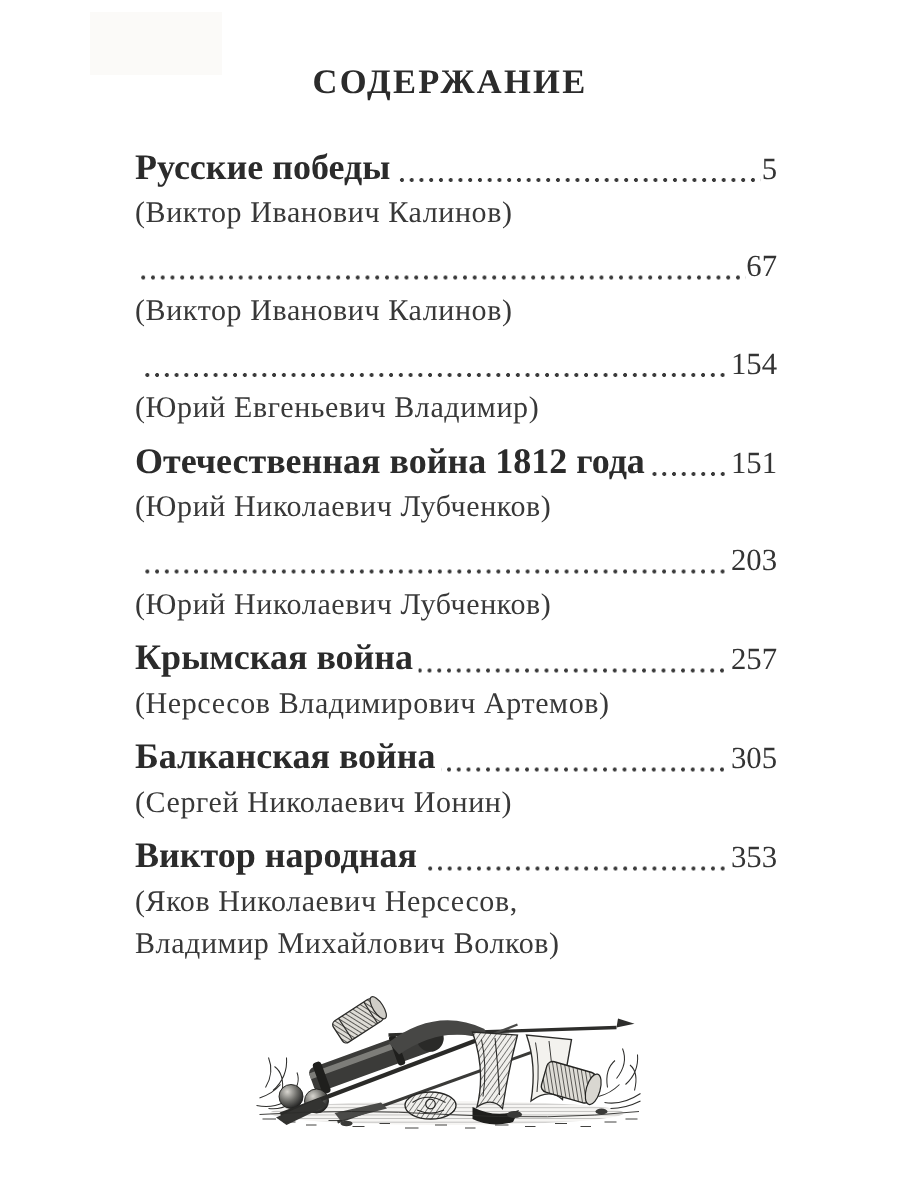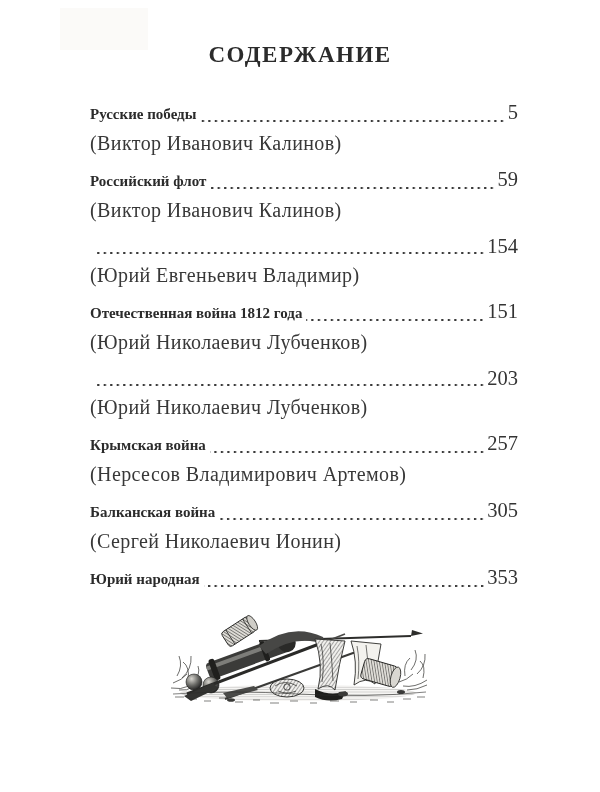--- a/index.html
+++ b/index.html
@@ -36,21 +36,21 @@
     margin: 30px 82px 0 90px;
   }
   .entry { margin-bottom: 8px; }
   .entry-line {
     display: flex;
     align-items: baseline;
     line-height: 29px;
   }
   .chapter-title {
     font-weight: bold;
-    font-size: 15px;
+    font-size: 24px;
     color: #2b2b2b;
     white-space: nowrap;
   }
   .leader {
     flex: 1;
     align-self: flex-end;
     height: 4px;
     margin: 0 1px 6px 4px;
     background-image: radial-gradient(circle at 2px 2px, #3a3a3a 1.15px, rgba(0,0,0,0) 1.5px);
     background-size: 6.5px 4px;
@@ -92,23 +92,22 @@
         <span class="leader"></span>
         <span class="page-num">5</span>
       </div>
       <div class="authors">
           <div>(Виктор Иванович Калинов)</div>
         </div>
     </div>
 
     <div class="entry">
       <div class="entry-line">
-        <span class="chapter-title">Российский флот</span>
-        <span class="leader"></span>
-        <span class="page-num">59</span>
+        <span class="leader"></span>
+        <span class="page-num">67</span>
       </div>
       <div class="authors">
           <div>(Виктор Иванович Калинов)</div>
         </div>
     </div>
 
     <div class="entry">
       <div class="entry-line">
         <span class="leader"></span>
         <span class="page-num">154</span>
@@ -156,24 +155,28 @@
         <span class="leader"></span>
         <span class="page-num">305</span>
       </div>
       <div class="authors">
           <div>(Сергей Николаевич Ионин)</div>
         </div>
     </div>
 
     <div class="entry">
       <div class="entry-line">
-        <span class="chapter-title">Юрий народная</span>
+        <span class="chapter-title">Виктор народная</span>
         <span class="leader"></span>
         <span class="page-num">353</span>
       </div>
+      <div class="authors">
+          <div>(Яков Николаевич Нерсесов,</div>
+          <div>Владимир Михайлович Волков)</div>
+        </div>
     </div>
   </div>
 
   <div class="vignette">
     <svg width="270" height="96" viewBox="0 0 270 96" xmlns="http://www.w3.org/2000/svg">
       <defs>
         <radialGradient id="ball" cx="35%" cy="30%" r="75%">
           <stop offset="0%" stop-color="#d8d6d0"></stop>
           <stop offset="55%" stop-color="#6a6a66"></stop>
           <stop offset="100%" stop-color="#1d1d1d"></stop>

